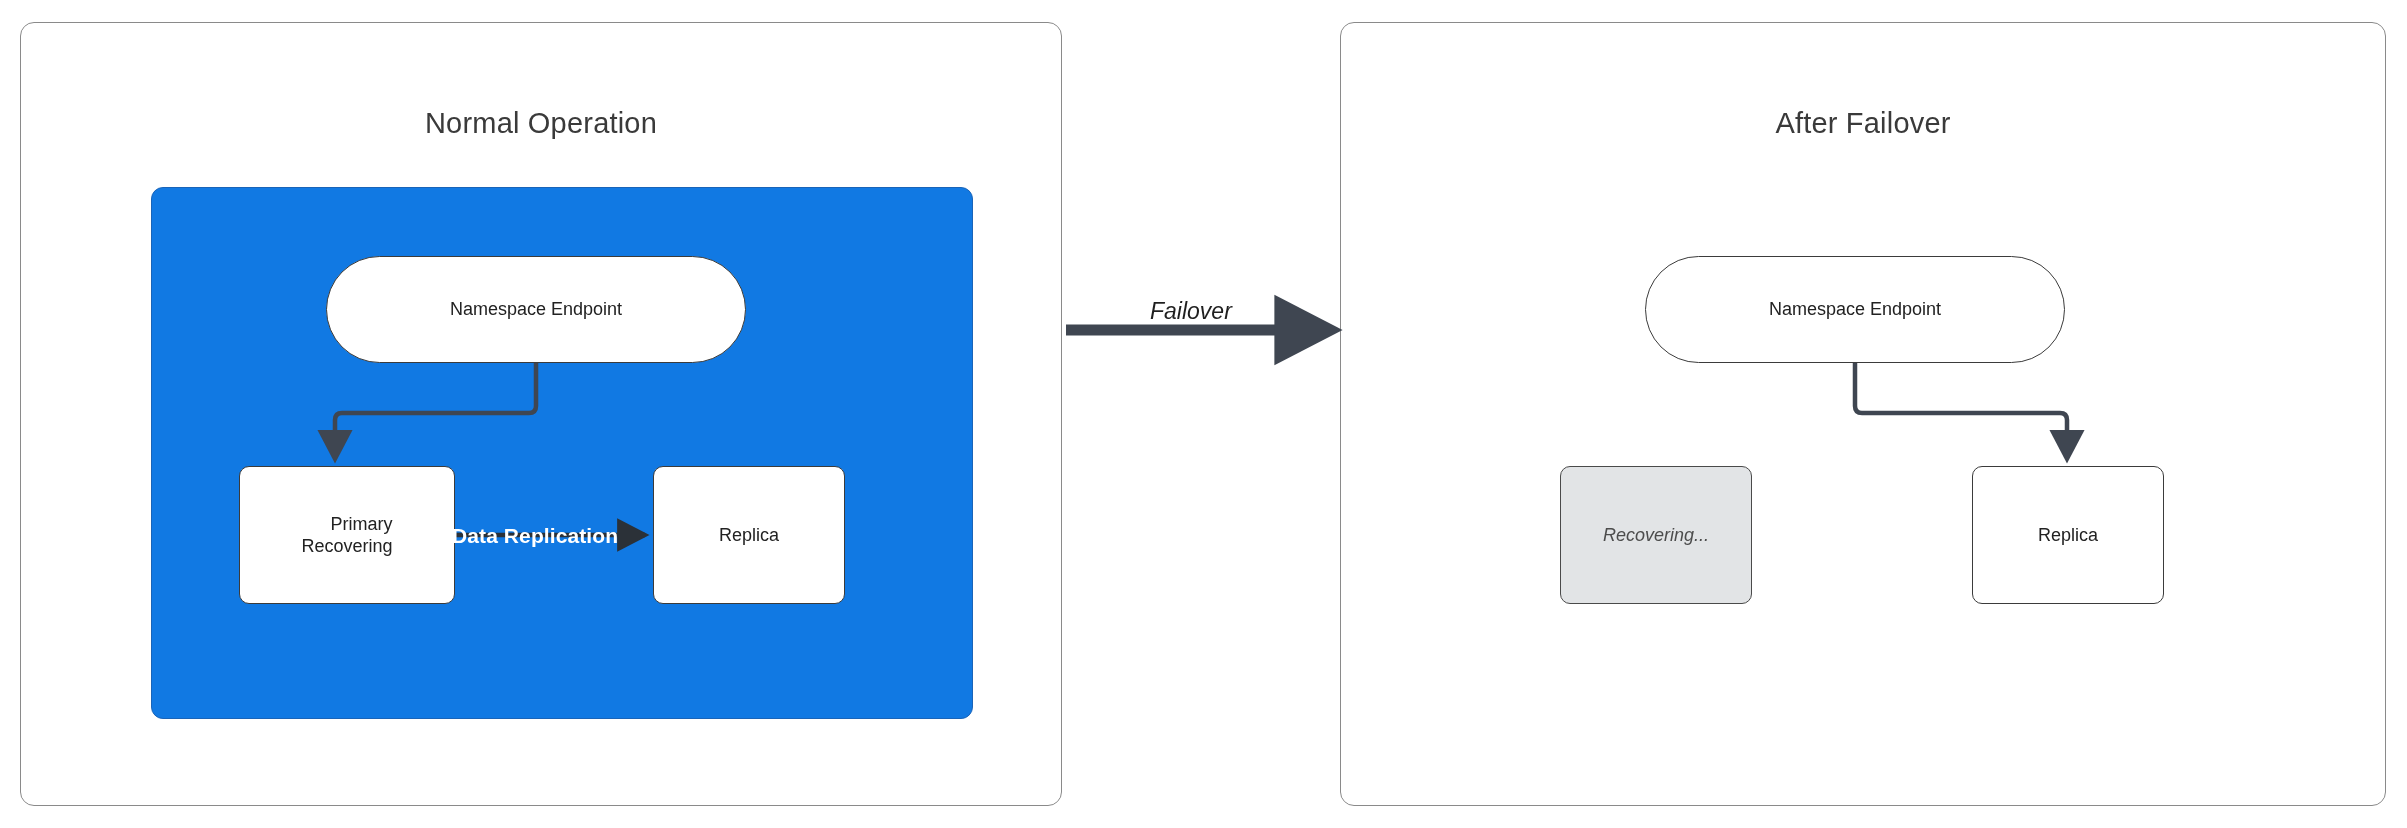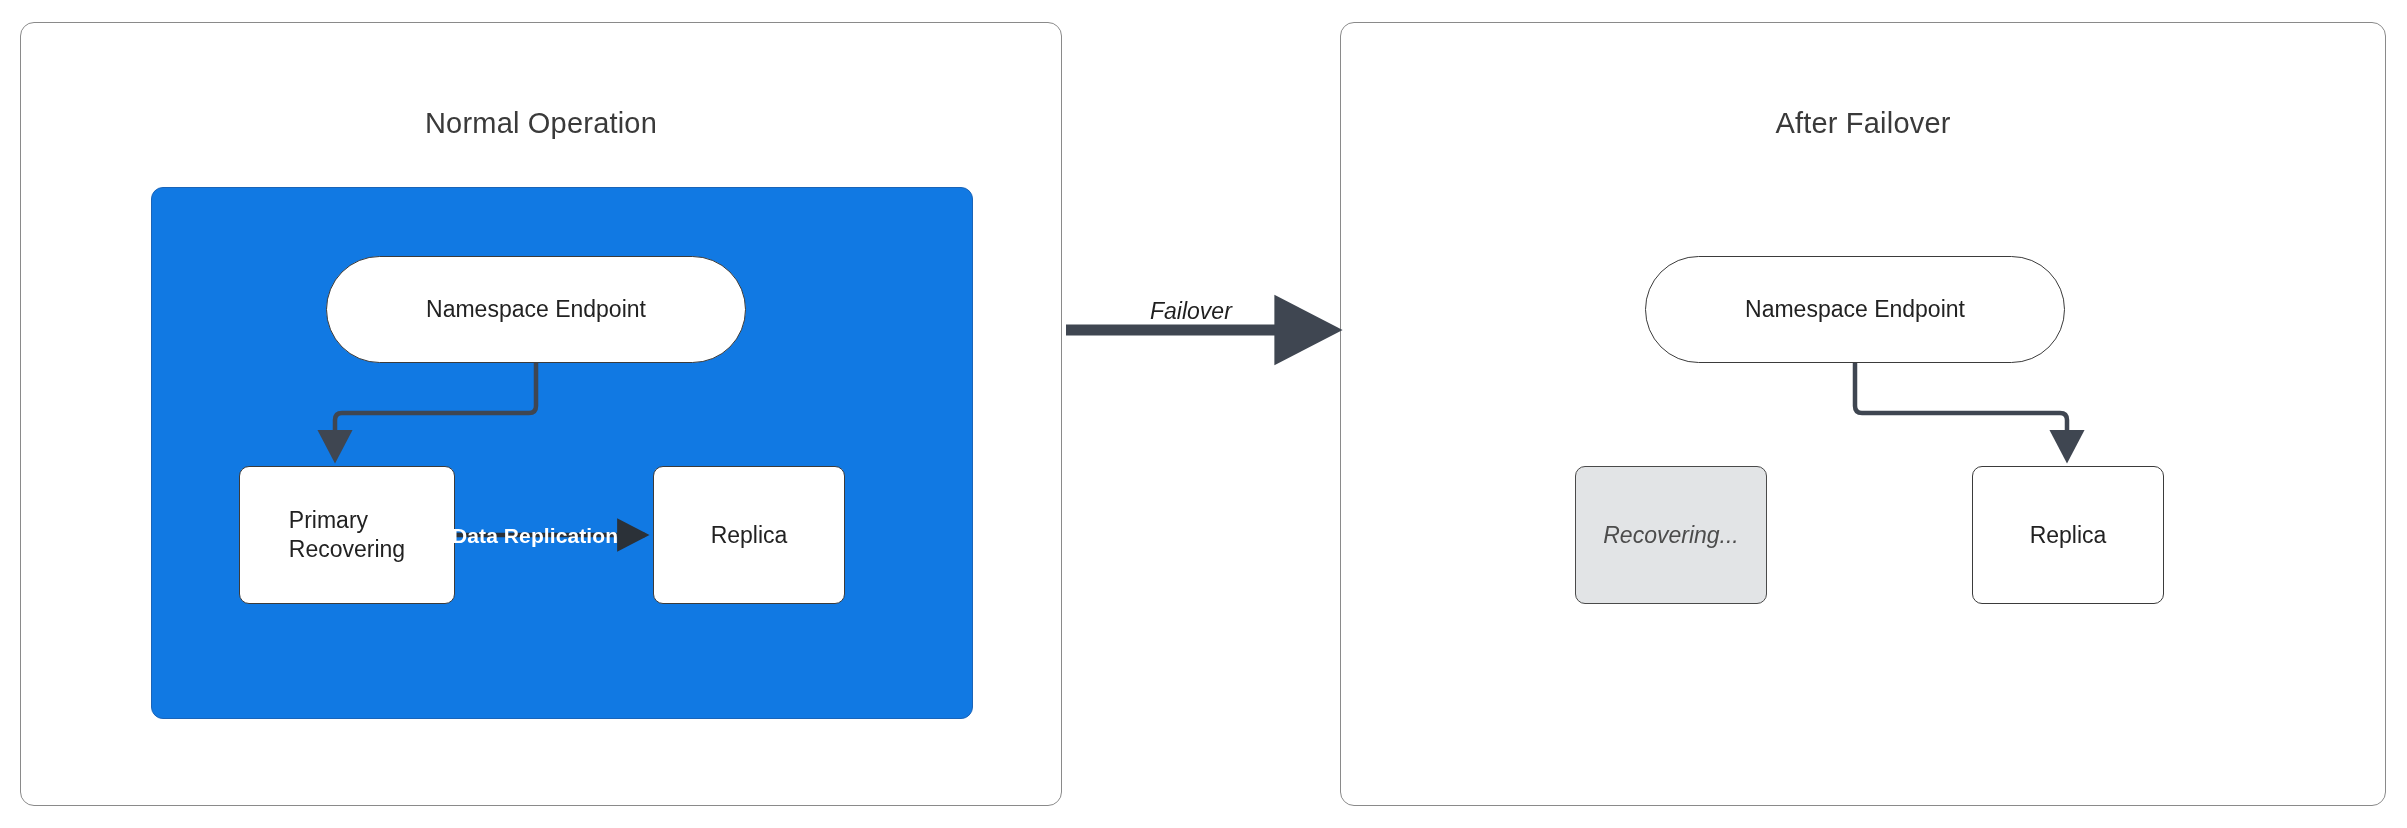--- a/index.html
+++ b/index.html
@@ -53,39 +53,38 @@
   }
   #blue-left  { left: 130px;  top: 164px; width: 822px; height: 532px; }
 
   
   .node {
     position: absolute;
     box-sizing: border-box;
     display: flex;
     align-items: center;
     justify-content: center;
-    text-align: left;
+    text-align: right;
     color: #222222;
-    font-size: 23px;
+    font-size: 18px;
     line-height: 1.25;
     border: 1.8px solid #3b3b3b;
     background: #ffffff;
   }
   .node.pill {
     border-radius: 56px;
   }
   .node.rect {
     border-radius: 10px;
   }
   .node.dim {
     background: #e2e4e6;
     border-color: #4a4a4a;
     color: #4c4c4c;
     font-style: italic;
-    margin-left: 15px;
   }
 
   
   #node-endpoint-left { left: 326px; top: 256px; width: 420px; height: 107px; }
   #node-primary       { left: 239px; top: 466px; width: 216px; height: 138px; }
   #node-replica-left  { left: 653px; top: 466px; width: 192px; height: 138px; }
 
   
   #node-endpoint-right { left: 1645px; top: 256px; width: 420px; height: 107px; }
   #node-recovering     { left: 1560px; top: 466px; width: 192px; height: 138px; }

